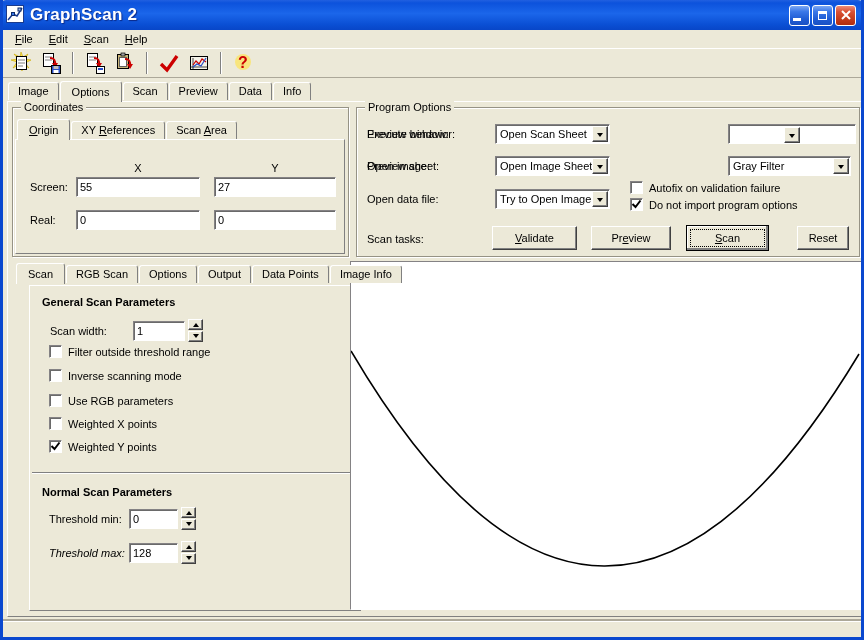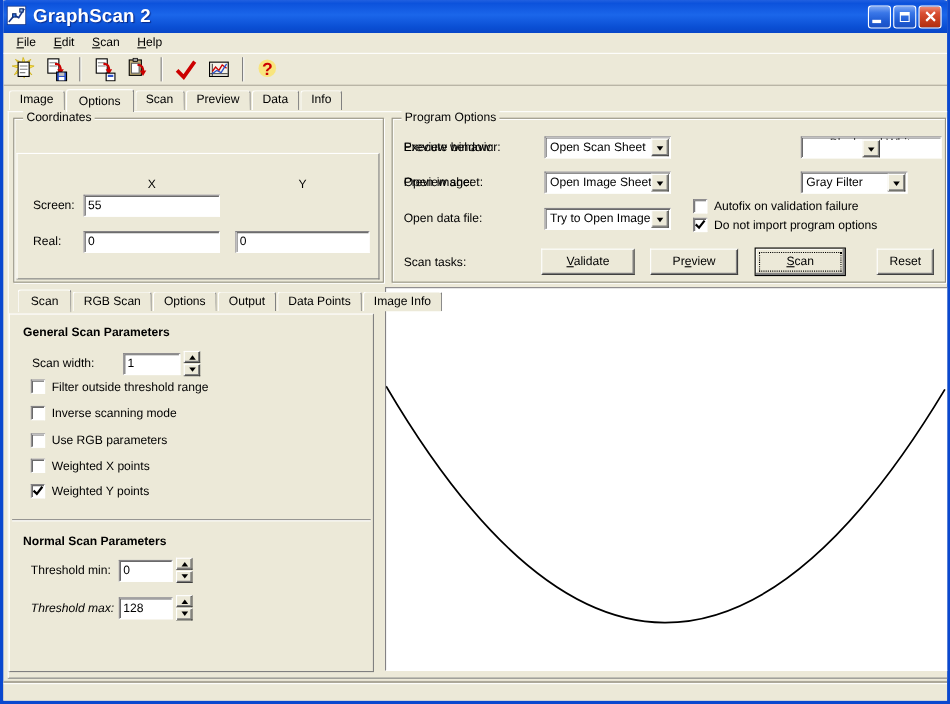--- a/index.html
+++ b/index.html
@@ -78,21 +78,21 @@
     display:flex; align-items:center; }
   .combo-text { flex:1; padding-left:4px; white-space:nowrap; overflow:hidden; }
   .combo-btn { width:16px; height:16px; margin-right:1px; background:#ECE9D8; border:1px solid;
     border-color:#fff #404040 #404040 #fff; box-shadow:inset -1px -1px 0 #808080;
     display:flex; align-items:center; justify-content:center; }
   .arrow-down { width:0; height:0; border:3px solid transparent; border-top:4px solid #000; margin-top:4px; }
   #po-dd1 { left:138px; top:16px; width:115px; }
   #po-dd2 { left:138px; top:48px; width:115px; }
   #po-dd3 { left:138px; top:81px; width:115px; }
   #po-dd4 { left:371px; top:16px; width:128px;flex-direction:column; }
-  #po-dd5 { left:371px; top:48px; width:97px; }
+  #po-dd5 { left:371px; top:48px; width:123px; }
 
   .checkrow { position:absolute; display:flex; align-items:center; gap:6px; }
   .cb-box { width:13px; height:13px; background:#fff; border:1px solid;
     border-color:#848284 #FFFFFF #FFFFFF #848284; box-shadow:inset 1px 1px 0 #6a6a6a;
     display:flex; align-items:center; justify-content:center; flex:none; }
   .cb-box svg { display:none; }
   .cb-box.checked svg { display:block; }
   #po-cb1 { left:273px; top:73px; }
   #po-cb2 { left:273px; top:90px; }
 
@@ -102,21 +102,21 @@
   .btn u { text-decoration:underline; }
   .btn.default { border:1px solid #000; box-shadow:inset -2px -2px 0 #808080, inset 1px 1px 0 #fff; height:26px; line-height:24px; }
   .focus-rect { position:absolute; inset:3px; border:1px dotted #000; pointer-events:none; }
   #po-b1 { left:135px; top:118px; width:85px; }
   #po-b2 { left:234px; top:118px; width:80px; }
   #po-b3 { left:329px; top:117px; width:83px; }
   #po-b4 { left:440px; top:118px; width:52px; }
 
   
   #sp-tabs { left:8px; top:161px; }
-  #sp-box { position:absolute; left:0; top:183px; width:332px; height:326px; }
+  #sp-box { position:absolute; left:21px; top:183px; width:332px; height:326px; }
   .heading { position:absolute; font-weight:bold; white-space:nowrap; }
   #sp-h1 { left:12px; top:10px; }
   #sp-h2 { left:12px; top:200px; }
   #sp-lw { left:20px; top:39px; }
   #sp-ew { left:103px; top:35px; width:52px; }
   .spin { position:absolute; width:15px; display:flex; flex-direction:column; gap:1px; }
   .spin-b { height:11px; background:#ECE9D8; border:1px solid; border-color:#fff #404040 #404040 #fff;
     box-shadow:inset -1px -1px 0 #808080; display:flex; align-items:center; justify-content:center; }
   .tri-up { width:0; height:0; border:3px solid transparent; border-bottom:4px solid #000; margin-bottom:2px; }
   .tri-dn { width:0; height:0; border:3px solid transparent; border-top:4px solid #000; margin-top:2px; }
@@ -251,25 +251,31 @@
     <div class="tab">Scan</div>
     <div class="tab">Preview</div>
     <div class="tab">Data</div>
     <div class="tab">Info</div>
   </div>
 
   <div class="content">
 
     <div class="group" id="g-coords">
       <span class="legend">Coordinates</span>
+      <div class="tabs" id="coords-tabs">
+        <div class="tab active"><u>O</u>rigin</div>
+        <div class="tab">XY <u>R</u>eferences</div>
+        <div class="tab">Scan <u>A</u>rea</div>
+      </div>
       <div class="tabpage3d" id="coords-page">
         <span class="colhdr" id="hdr-x">X</span>
         <span class="colhdr" id="hdr-y">Y</span>
         <span class="lbl" id="lbl-screen">Screen:</span>
         <input class="edit" id="f-screen-x" value="55" style="">
+        <input class="edit" id="f-screen-y" value="27" style="">
         <span class="lbl" id="lbl-real">Real:</span>
         <input class="edit" id="f-real-x" value="0" style="">
         <input class="edit" id="f-real-y" value="0" style="">
       </div>
     </div>
 
     <div class="group" id="g-po">
       <span class="legend">Program Options</span>
 
       <span class="lbl" id="po-l1">Execute behavior:</span>

